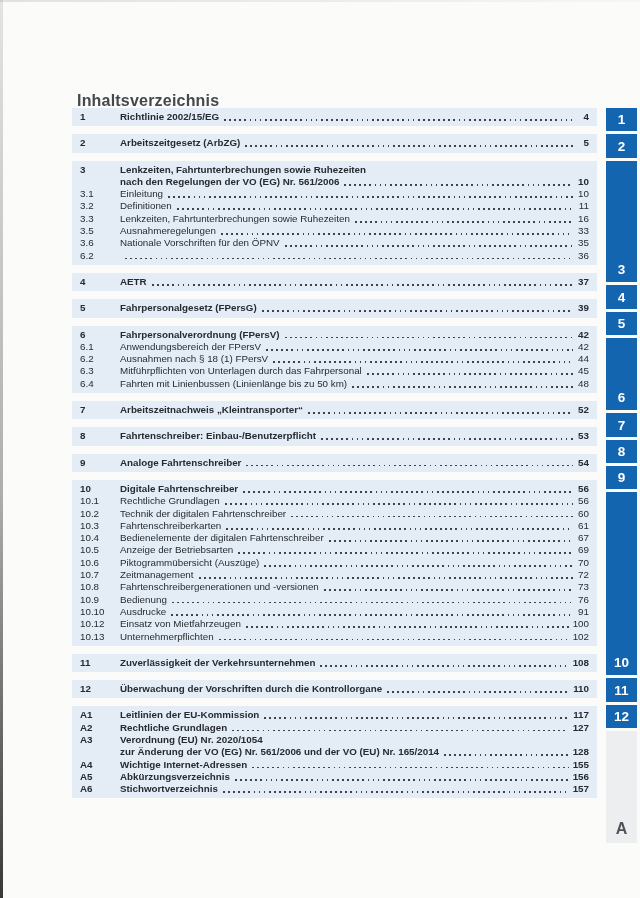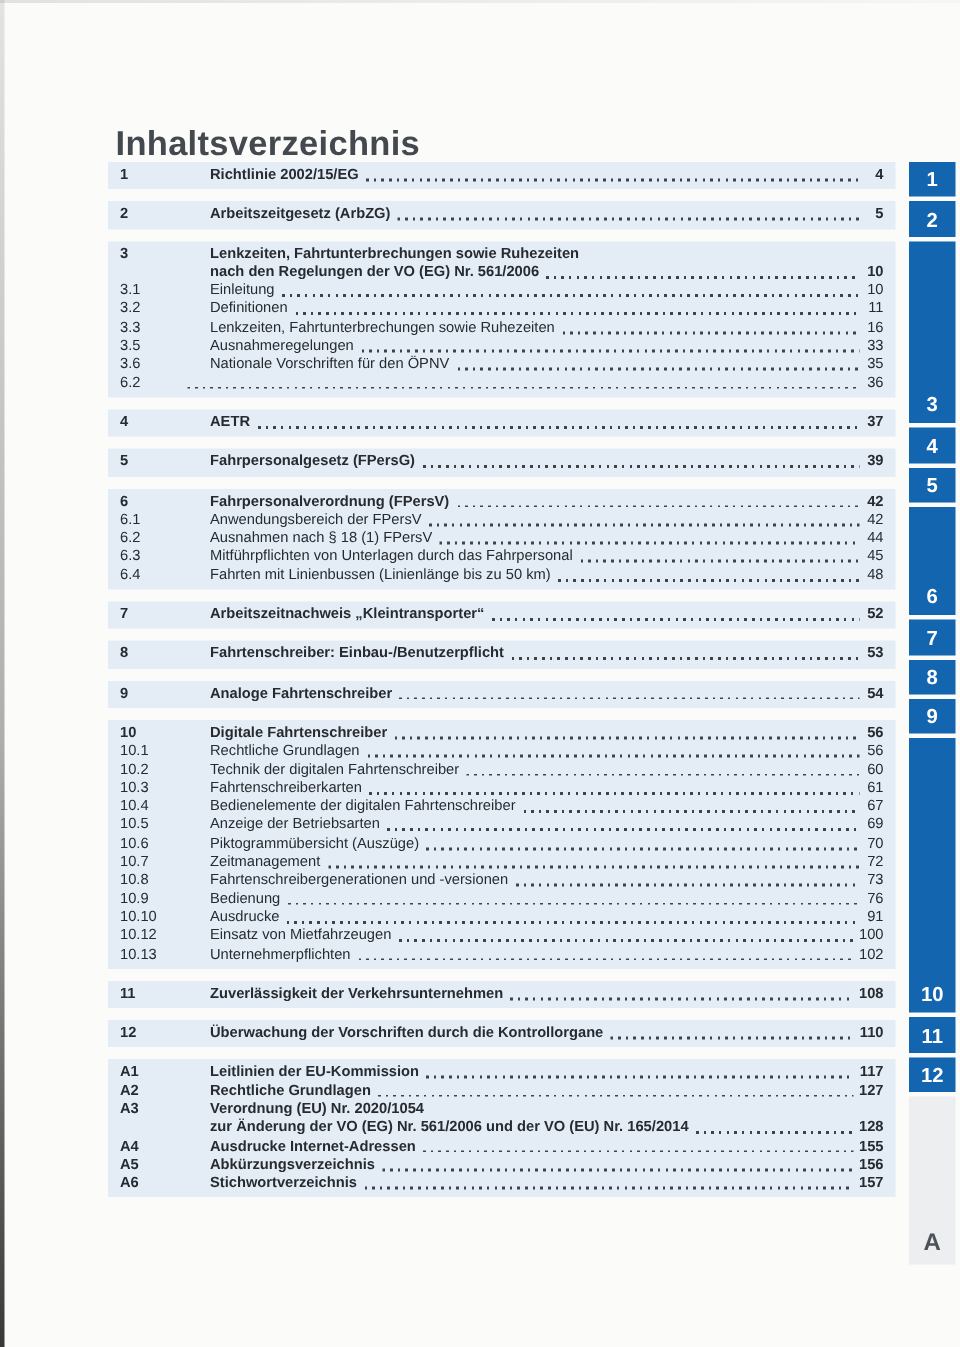--- a/index.html
+++ b/index.html
@@ -11,37 +11,37 @@
   }
   .scan-edge {
     position:absolute; left:0; top:0; width:3px; height:898px;
     background:linear-gradient(to bottom, rgba(120,120,120,.18), rgba(80,80,80,.45) 55%, rgba(35,35,35,.9));
   }
   .scan-top {
     position:absolute; left:0; top:0; width:640px; height:2px;
     background:linear-gradient(to right, rgba(150,150,150,.25), rgba(150,150,150,.05));
   }
   h1.title {
-    position:absolute; left:77px; top:82px; margin:0;
-    font-size:23px; font-weight:bold; color:#44494f; letter-spacing:.2px;
+    position:absolute; left:77px; top:92px; margin:0;
+    font-size:16px; font-weight:bold; color:#44494f; letter-spacing:.2px;
   }
   .toc { position:absolute; left:72px; top:108px; width:525px; }
   .group {
     background:#e4edf6;
     padding:3px 8px;
     margin-bottom:8px;
   }
   .line {
     display:flex; align-items:baseline;
     font-size:9.8px; line-height:12.3px; color:#272b30;
     white-space:nowrap;
   }
   .num { width:40px; flex:none; }
   .b { font-weight:bold; }
-  .txt { flex:none;margin-left:20px; }
+  .txt { flex:none; }
   .leader {
     flex:1 1 auto; min-width:12px; height:1.8px;
     align-self:flex-end; margin:0 4px 2.5px 5px;
     background:repeating-linear-gradient(to right, #3f4348 0 1.7px, transparent 1.7px 5.1px);
   }
   .pg { flex:none; min-width:12px; text-align:right; }
   .tabcol .tab {
     position:absolute; left:606px; width:31px; box-sizing:border-box;
     background:#1465af; color:#ffffff;
     font-weight:bold; font-size:13.5px;
@@ -308,21 +308,21 @@
         <span class="txt b">Verordnung (EU) Nr. 2020/1054</span>
       </div>
       <div class="line">
         <span class="num b"></span>
         <span class="txt b">zur Änderung der VO (EG) Nr. 561/2006 und der VO (EU) Nr. 165/2014</span>
         <span class="leader"></span>
         <span class="pg b">128</span>
       </div>
       <div class="line">
         <span class="num b">A4</span>
-        <span class="txt b">Ausdrucke Internet-Adressen</span>
+        <span class="txt b">Wichtige Internet-Adressen</span>
         <span class="leader"></span>
         <span class="pg b">155</span>
       </div>
       <div class="line">
         <span class="num b">A5</span>
         <span class="txt b">Abkürzungsverzeichnis</span>
         <span class="leader"></span>
         <span class="pg b">156</span>
       </div>
       <div class="line">

